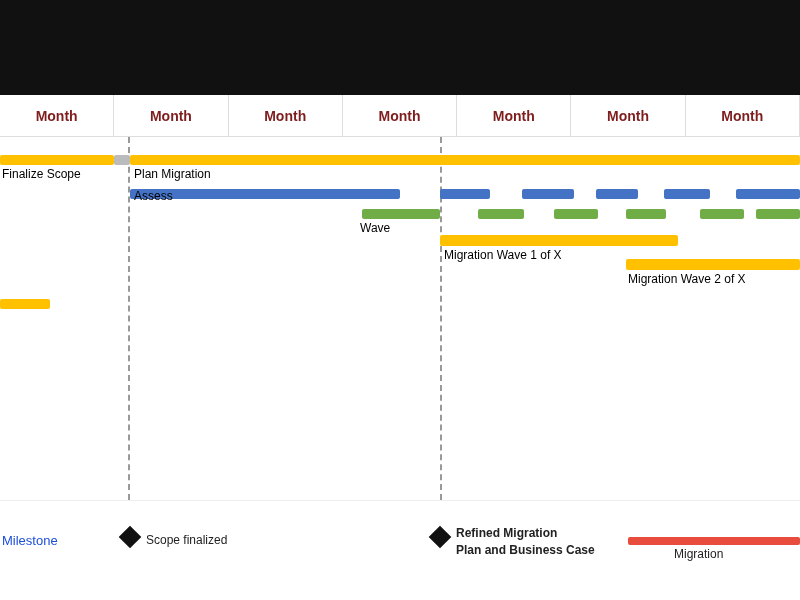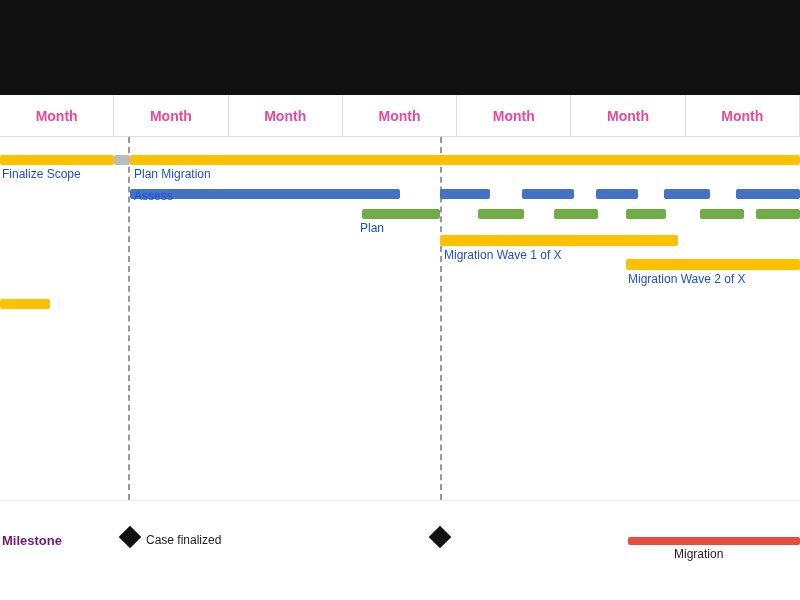--- a/index.html
+++ b/index.html
@@ -27,21 +27,21 @@
       border-bottom: 1px solid #ddd;
       background: #fff;
     }
     .month-cell {
       flex: 1;
       display: flex;
       align-items: center;
       justify-content: center;
       font-size: 14px;
       font-weight: 700;
-      color: #ec4899;
+      color: #7f1d1d;
       border-right: 1px solid #ddd;
     }
     .month-cell:first-child {
       border-left: none;
     }
 
     
     .gantt-area {
       position: relative;
       width: 100%;
@@ -64,39 +64,39 @@
       position: absolute;
       height: 10px;
       border-radius: 2px;
       z-index: 2;
     }
 
     
     .label {
       position: absolute;
       font-size: 12px;
-      color: #1d4ed8;
+      color: #000000;
       z-index: 3;
       white-space: nowrap;
     }
 
     
     .milestone-row {
       position: relative;
       width: 100%;
       height: 100px;
       background: #fff;
       border-top: 1px solid #eee;
     }
 
     .milestone-label {
       position: absolute;
       font-size: 13px;
-      font-weight: 700;
-      color: #701a75;
+      font-weight: 400;
+      color: #1d4ed8;
     }
 
     .diamond {
       position: absolute;
       width: 16px;
       height: 16px;
       background: #111;
       transform: rotate(45deg);
       z-index: 3;
     }
@@ -153,37 +153,40 @@
 
   <div class="label" style="left:134px;top:52px;">Assess</div>
 
   <div class="bar" style="background:#70AD47;left:362px;top:72px;width:78px;"></div>
   <div class="bar" style="background:#70AD47;left:478px;top:72px;width:46px;"></div>
   <div class="bar" style="background:#70AD47;left:554px;top:72px;width:44px;"></div>
   <div class="bar" style="background:#70AD47;left:626px;top:72px;width:40px;"></div>
   <div class="bar" style="background:#70AD47;left:700px;top:72px;width:44px;"></div>
   <div class="bar" style="background:#70AD47;left:756px;top:72px;width:44px;"></div>
 
-  <div class="label" style="left:360px;top:84px;">Plan</div>
+  <div class="label" style="left:360px;top:84px;">Wave</div>
 
   <div class="bar" style="background:#FFC000;left:440px;top:98px;width:238px;height:11px;"></div>
   <div class="label" style="left:444px;top:111px;">Migration Wave 1 of X</div>
 
   <div class="bar" style="background:#FFC000;left:626px;top:122px;width:174px;height:11px;"></div>
   <div class="label" style="left:628px;top:135px;text-align:center;">Migration Wave 2 of X</div>
 
   <div class="bar" style="background:#FFC000;left:0px;top:162px;width:50px;height:10px;"></div>
 
 </div>
 
 <div class="milestone-row">
 
   <div class="milestone-label" style="left:2px;top:32px;">Milestone</div>
 
   <div class="diamond" style="left:122px;top:28px;"></div>
-  <div class="milestone-text" style="left:146px;top:32px;">Case finalized</div>
+  <div class="milestone-text" style="left:146px;top:32px;">Scope finalized</div>
 
   <div class="diamond" style="left:432px;top:28px;"></div>
+  <div class="milestone-text" style="left:456px;top:24px;line-height:1.4;">
+    <strong>Refined Migration<br>Plan and Business Case</strong>
+  </div>
 
   <div class="milestone-bar" style="background:#E74C3C;left:628px;top:36px;width:172px;"></div>
   <div class="milestone-text" style="left:674px;top:46px;">Migration</div>
 
 </div>
 
 </body></html>

